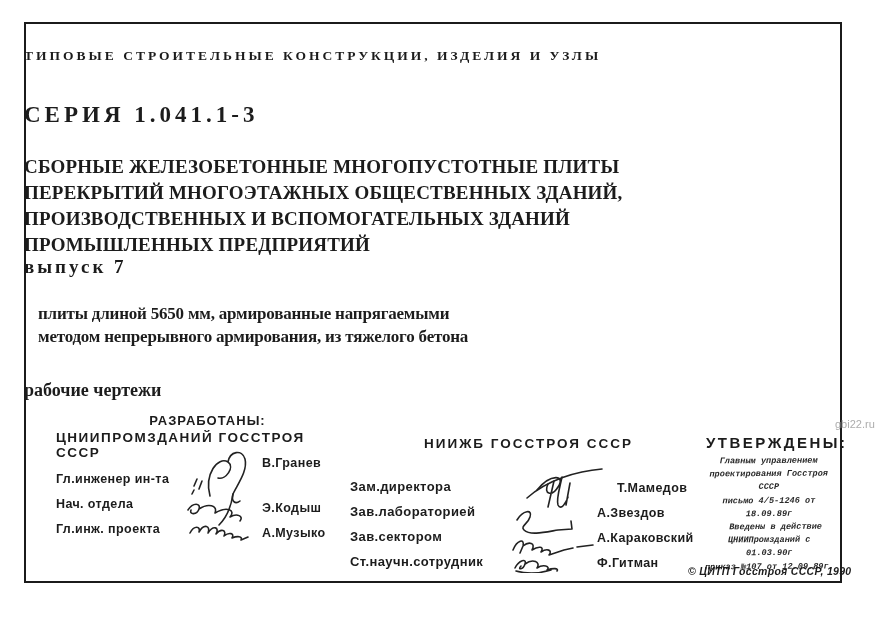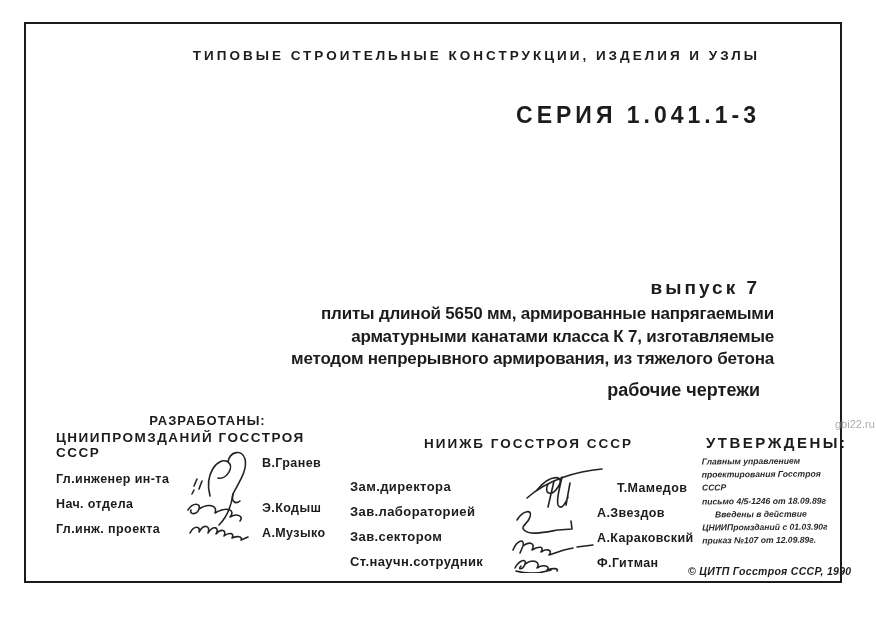--- a/index.html
+++ b/index.html
@@ -5,62 +5,68 @@
   html,body{margin:0;padding:0;background:#ffffff;}
   .page{
     position:relative;width:876px;height:622px;background:#ffffff;overflow:hidden;
     font-family:"Liberation Sans","DejaVu Sans",sans-serif;color:#1c1c1c;
   }
   .frame{
     position:absolute;left:24px;top:22px;width:814px;height:557px;
     border:2px solid #1b1b1b;
   }
   .abs{position:absolute;}
-  .ctr{left:24px;width:736px;text-align:right;}
+  .ctr{left:24px;width:736px;text-align:left;font-family:Liberation Serif, serif;}
   .hdr{top:48px;font-size:13.5px;font-weight:600;letter-spacing:3px;}
   .series{top:102px;font-size:23px;font-weight:600;letter-spacing:4px;}
   .title{top:154px;font-size:19px;font-weight:700;line-height:26px;letter-spacing:0.2px;}
-  .issue{top:277px;font-size:19px;font-weight:600;letter-spacing:3px;}
+  .issue{top:256px;font-size:19px;font-weight:600;letter-spacing:3px;}
   .desc{top:303px;font-size:17px;font-weight:600;line-height:22.5px;letter-spacing:-0.2px;margin-left:14px;}
   .doctype{top:380px;font-size:18px;font-weight:600;}
   .dev-head{left:100px;top:413px;width:215px;text-align:center;font-size:13px;font-weight:700;letter-spacing:1px;}
   .dev-org{left:56px;top:430px;width:290px;font-size:13.5px;font-weight:600;letter-spacing:1.5px;}
   .inst-org{left:424px;top:436px;width:210px;font-size:13.5px;font-weight:600;letter-spacing:2px;}
   .app-head{left:706px;top:434px;font-size:15px;font-weight:700;letter-spacing:2.5px;}
   .sig-label{font-size:12.5px;font-weight:600;letter-spacing:0.4px;}
   .sig-name{font-size:12.5px;font-weight:600;letter-spacing:0.4px;}
   .mid-label{font-size:13px;font-weight:600;letter-spacing:0.4px;}
   .hand{
     left:702px;top:455px;width:134px;font-size:8.6px;line-height:13.2px;
     font-style:italic;font-weight:600;color:#2a2a2a;transform:rotate(-0.4deg);
-    font-family:Liberation Sans, sans-serif;
+    font-family:Liberation Mono, monospace;
+    text-align:center;
   }
   .hand .l4{padding-left:13px;}
   .copyright{left:688px;top:565px;font-size:10.5px;font-weight:600;letter-spacing:0.3px;font-style:italic;}
   .watermark{left:835px;top:418px;font-size:11px;color:#adadad;}
   svg{display:block;}
   svg path{fill:none;stroke:#222;stroke-width:1.6;stroke-linecap:round;stroke-linejoin:round;}
 </style>
 </head>
 <body>
 
 <div class="page">
 
   <div class="frame"></div>
 
   <div class="abs ctr hdr">ТИПОВЫЕ СТРОИТЕЛЬНЫЕ КОНСТРУКЦИИ, ИЗДЕЛИЯ И УЗЛЫ</div>
 
   <div class="abs ctr series">СЕРИЯ 1.041.1-3</div>
 
+  <div class="abs ctr title">
+    <div>СБОРНЫЕ ЖЕЛЕЗОБЕТОННЫЕ МНОГОПУСТОТНЫЕ ПЛИТЫ</div>
+    <div>ПЕРЕКРЫТИЙ МНОГОЭТАЖНЫХ ОБЩЕСТВЕННЫХ ЗДАНИЙ,</div>
+    <div>ПРОИЗВОДСТВЕННЫХ И ВСПОМОГАТЕЛЬНЫХ ЗДАНИЙ</div>
+    <div>ПРОМЫШЛЕННЫХ ПРЕДПРИЯТИЙ</div>
+  </div>
 
   <div class="abs ctr issue">выпуск 7</div>
 
   <div class="abs ctr desc">
     <div>плиты длиной 5650 мм, армированные напрягаемыми</div>
-    <div>арматурными канатами класса К 7, изготавляемые</div>
     <div>методом непрерывного армирования, из тяжелого бетона</div>
   </div>
 
   <div class="abs ctr doctype">рабочие чертежи</div>
 
   <div class="abs dev-head">РАЗРАБОТАНЫ:</div>
   <div class="abs dev-org">ЦНИИПРОМЗДАНИЙ ГОССТРОЯ СССР</div>
 
   <div class="abs sig-label" style="left:56px;top:472px;">Гл.инженер ин-та</div>
   <div class="abs sig-label" style="left:56px;top:497px;">Нач. отдела</div>

